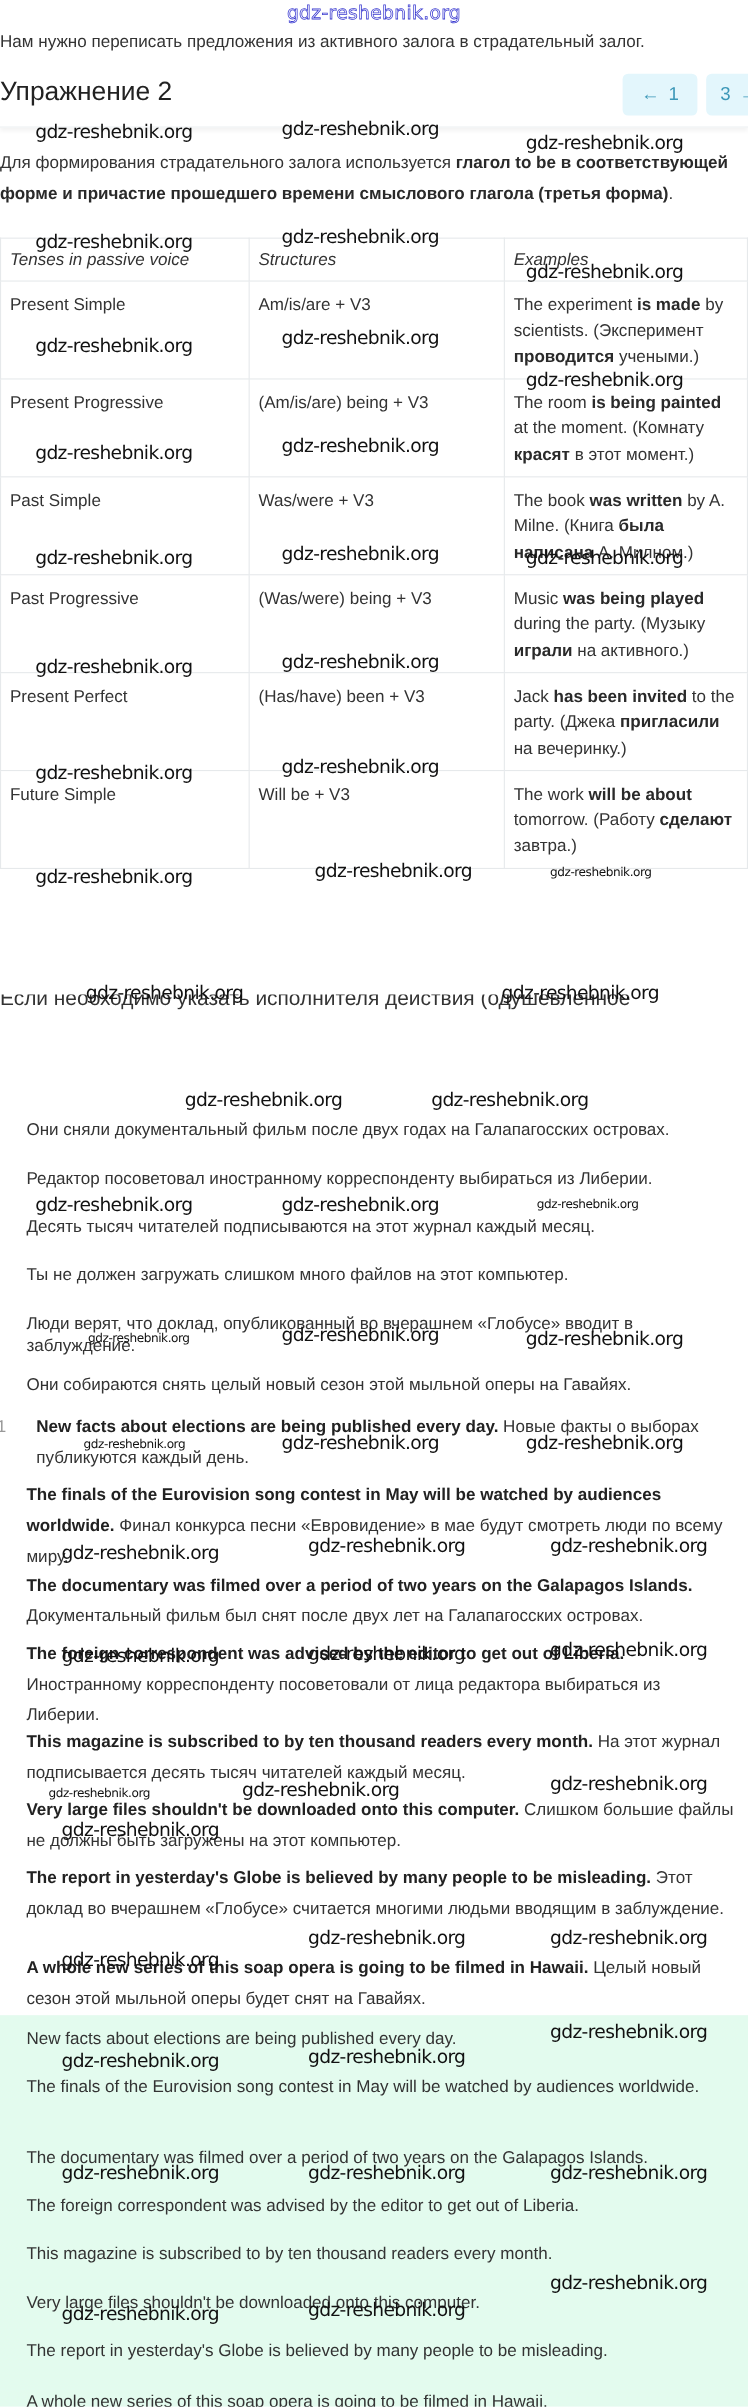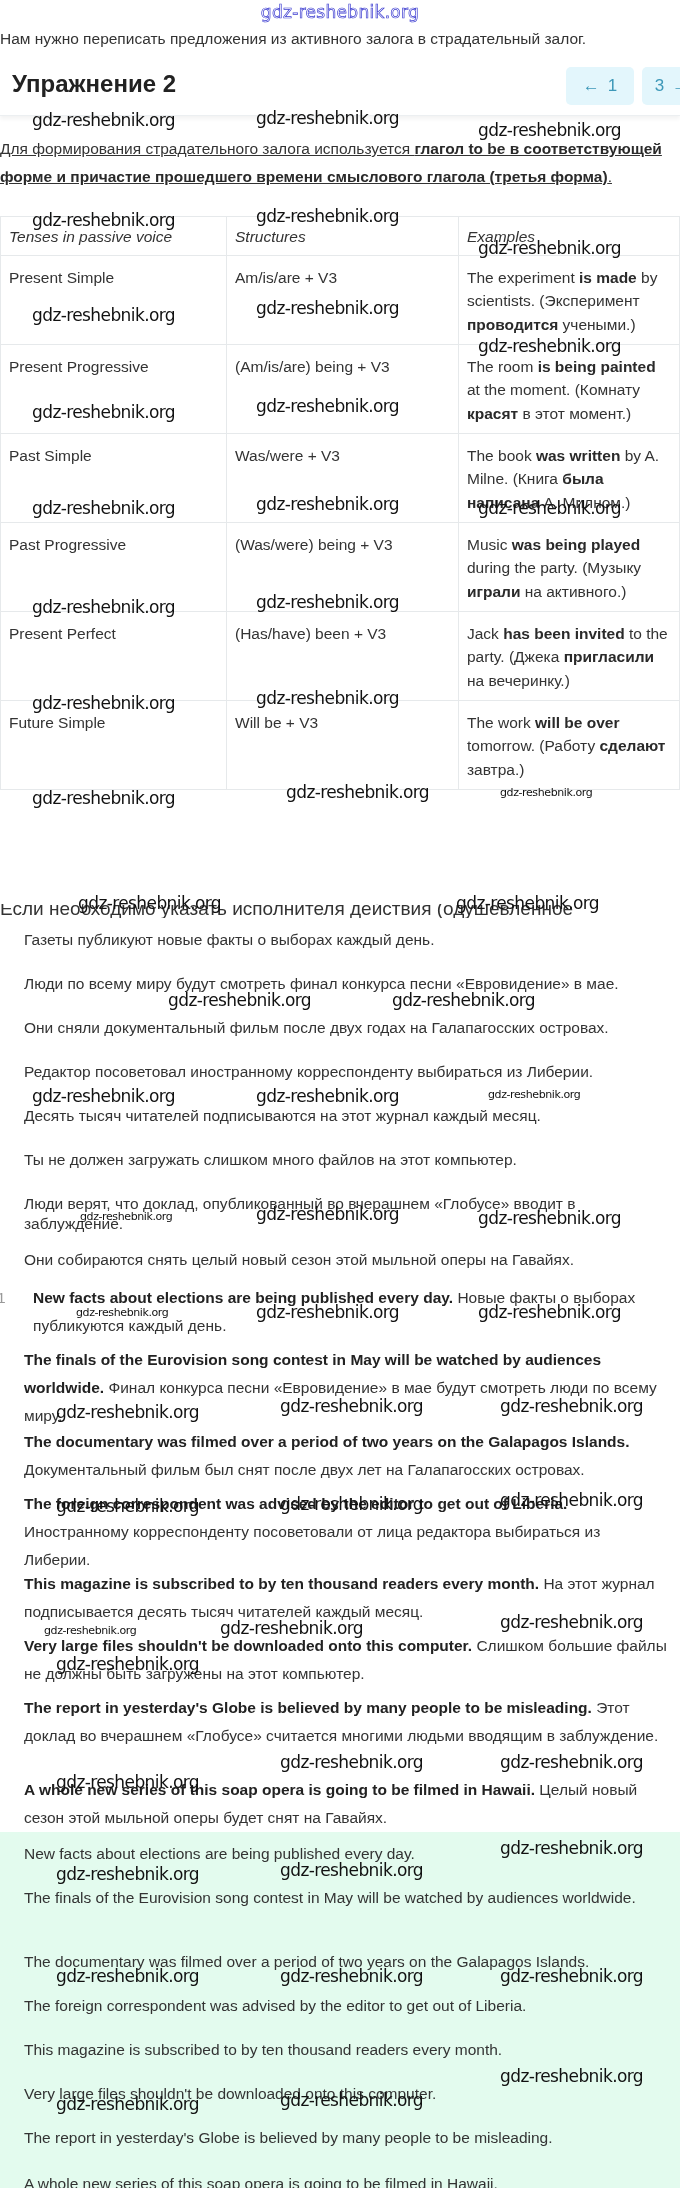--- a/index.html
+++ b/index.html
@@ -21,35 +21,35 @@
     .intro {
       position: absolute; top: 28px; left: 0; width: 680px;
       font-size: 15.5px; color: #333; line-height: 22px;
     }
     .header {
       position: absolute; top: 60px; left: 0; width: 680px; height: 56px;
       border-bottom: 1px solid #eceff1;
       box-shadow: 0 3px 4px rgba(0,0,0,0.05);
     }
     .page-title {
-      position: absolute; top: 10px; left: 12px;
-      font-size: 24px; color: #222; font-weight: 700;
+      position: absolute; top: 10px; left: 0;
+      font-size: 24px; color: #222; font-weight: 400;
     }
     .pager {
       position: absolute; top: 7px; height: 38px; border-radius: 5px;
       background: #e3f6fc; color: #3d98b8; font-size: 17px;
       display: flex; align-items: center; justify-content: center; gap: 8px;
       cursor: pointer;
     }
     .pager.prev { left: 566px; width: 68px; }
     .pager.next { left: 642px; width: 60px; }
 
     .rule-text {
       position: absolute; top: 135px; left: 0; width: 680px;
-      font-size: 15.5px; line-height: 28px; color: #333; text-decoration: underline;
+      font-size: 15.5px; line-height: 28px; color: #333;
     }
     .rule-text b { color: #2a2a2a; }
 
     table.tenses {
       position: absolute; top: 216px; left: 0; width: 680px;
       border-collapse: collapse; font-size: 15.5px; color: #333;
     }
     table.tenses td, table.tenses th {
       border: 1px solid #e6e9eb; vertical-align: top; text-align: left;
       padding: 6px 8px; font-weight: normal; line-height: 23.5px;
@@ -137,32 +137,32 @@
         <td><span>Music </span><b>was being played</b><span> during the party. (Музыку </span><b>играли</b><span> на активного.)</span></td>
       </tr>
       <tr class="r">
         <td class="c1">Present Perfect</td>
         <td class="c2">(Has/have) been + V3</td>
         <td><span>Jack </span><b>has been invited</b><span> to the party. (Джека </span><b>пригласили</b><span> на вечеринку.)</span></td>
       </tr>
       <tr class="r">
         <td class="c1">Future Simple</td>
         <td class="c2">Will be + V3</td>
-        <td><span>The work </span><b>will be over</b><span> tomorrow. (Работу </span><b>сделают</b><span> завтра.)</span></td>
+        <td><span>The work </span><b>will be about</b><span> tomorrow. (Работу </span><b>сделают</b><span> завтра.)</span></td>
       </tr>
     </tbody>
 </table>
 
 <div class="cutline">
   <span>Если необходимо указать исполнителя действия (одушевлённое существительное или</span>
 </div>
 
 <div class="list" id="tasks-list">
-    <div class="item wrap" style="top: 926px;"><span class="num">1</span><span>Газеты публикуют новые факты о выборах каждый день.</span></div>
-    <div class="item wrap" style="top: 970px;"><span class="num">2</span><span>Люди по всему миру будут смотреть финал конкурса песни «Евровидение» в мае.</span></div>
+    <div class="item wrap" style="top: 926px;"><span class="num">1</span></div>
+    <div class="item wrap" style="top: 970px;"><span class="num">2</span></div>
     <div class="item wrap" style="top: 1014px;"><span class="num">3</span><span>Они сняли документальный фильм после двух годах на Галапагосских островах.</span></div>
     <div class="item wrap" style="top: 1058px;"><span class="num">4</span><span>Редактор посоветовал иностранному корреспонденту выбираться из Либерии.</span></div>
     <div class="item wrap" style="top: 1102px;"><span class="num">5</span><span>Десять тысяч читателей подписываются на этот журнал каждый месяц.</span></div>
     <div class="item wrap" style="top: 1146px;"><span class="num">6</span><span>Ты не должен загружать слишком много файлов на этот компьютер.</span></div>
     <div class="item wrap" style="top: 1190px; line-height: 20px; padding-top: 4px;"><span class="num">7</span><span>Люди верят, что доклад, опубликованный во вчерашнем «Глобусе» вводит в заблуждение.</span></div>
     <div class="item wrap" style="top: 1246px;"><span class="num">8</span><span>Они собираются снять целый новый сезон этой мыльной оперы на Гавайях.</span></div>
   </div>
 <div class="list" id="solutions-list">
     <div class="item wrap" style="top: 1284px; padding-left: 33px;"><span class="num">1</span><b>New facts about elections are being published every day.</b> <span>Новые факты о выборах публикуются каждый день.</span></div>
     <div class="item wrap" style="top: 1346px;"><span class="num">2</span><b>The finals of the Eurovision song contest in May will be watched by audiences worldwide.</b> <span>Финал конкурса песни «Евровидение» в мае будут смотреть люди по всему миру.</span></div>

